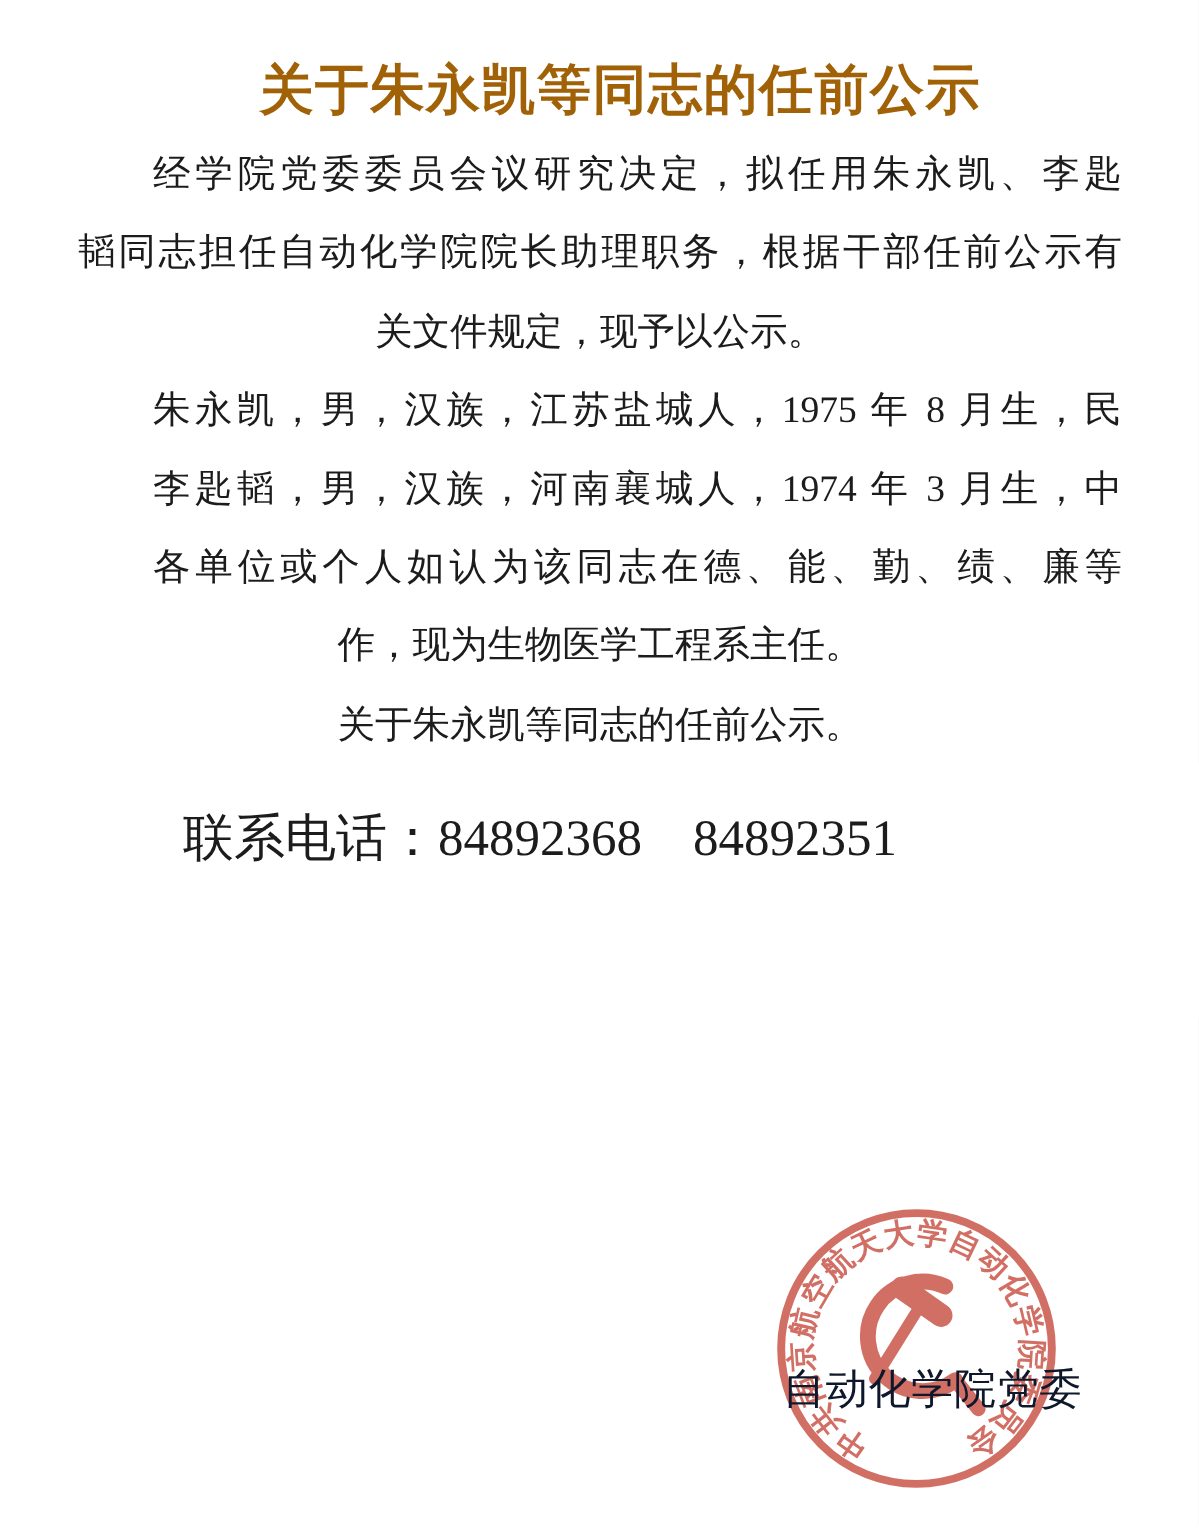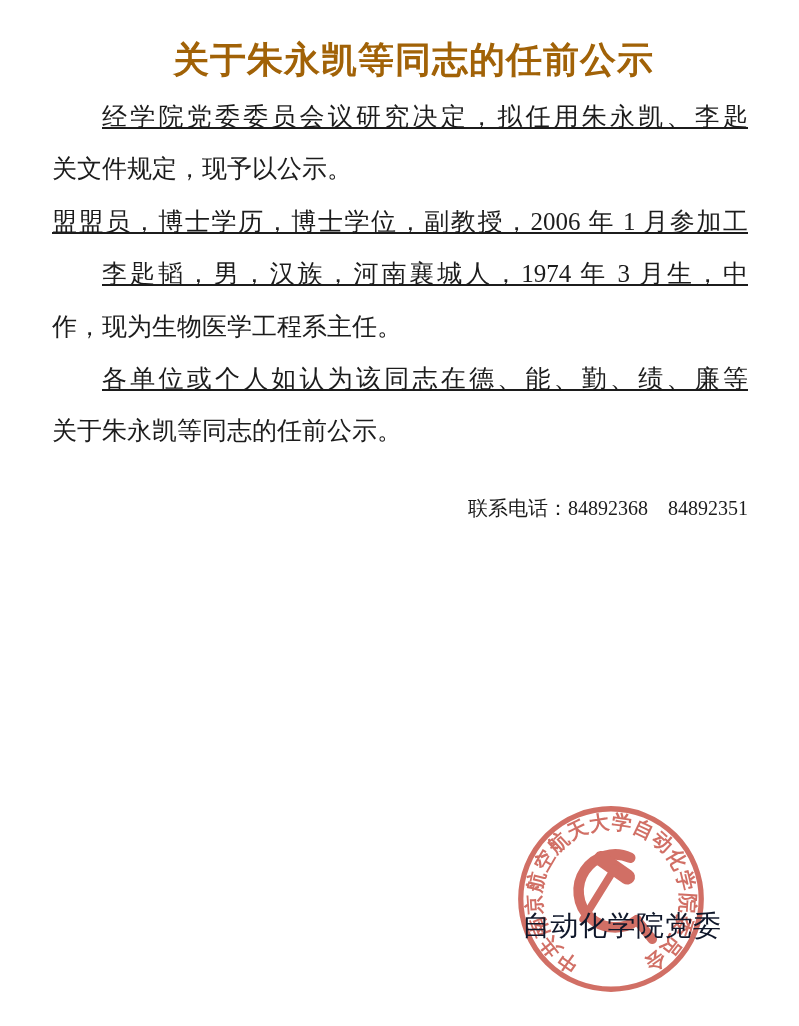--- a/index.html
+++ b/index.html
@@ -28,35 +28,33 @@
   .doc-body {
     position: absolute;
     left: 52px; top: 91px; width: 696px;
     font-size: 25px;
     color: #1c1c1c;
   }
   .line {
     height: 52.4px;
     line-height: 52.4px;
     overflow: hidden;
-    text-align: left;
+    text-align: center;
   }
   .line.fill {
     text-align: justify;
     text-align-last: justify;
-    text-decoration: underline;
   }
   .line.indent { text-indent: 50px; }
   .contact-line {
     margin-top: 24px;
     height: 52px;
     line-height: 52px;
     text-indent: 70px;
-    font-size: 20px;
-    text-align: right;
+    font-size: 34px;
   }
   .signature {
     position: absolute;
     left: 522px; top: 907px;
     font-size: 28px;
     color: #0f172a;
     z-index: 3;
     letter-spacing: 0.5px;
     white-space: nowrap;
   }
@@ -80,28 +78,29 @@
 </head>
 <body>
 
 <div class="page">
 
   <h1 class="doc-title">关于朱永凯等同志的任前公示</h1>
 
   <div class="doc-body">
 
     <div class="line fill indent">经学院党委委员会议研究决定，拟任用朱永凯、李匙</div>
+    <div class="line fill">韬同志担任自动化学院院长助理职务，根据干部任前公示有</div>
     <div class="line">关文件规定，现予以公示。</div>
 
-    <div class="line fill">盟盟员，博士学历，博士学位，副教授，2006 年 1 月参加工</div>
+    <div class="line fill indent">朱永凯，男，汉族，江苏盐城人，1975 年 8 月生，民</div>
 
     <div class="line fill indent">李匙韬，男，汉族，河南襄城人，1974 年 3 月生，中</div>
+    <div class="line fill indent">各单位或个人如认为该同志在德、能、勤、绩、廉等</div>
+
     <div class="line">作，现为生物医学工程系主任。</div>
-
-    <div class="line fill indent">各单位或个人如认为该同志在德、能、勤、绩、廉等</div>
     <div class="line">关于朱永凯等同志的任前公示。</div>
 
     <div class="contact-line">联系电话：84892368　84892351</div>
   </div>
 
   <div class="seal">
     <svg viewBox="0 0 200 200" xmlns="http://www.w3.org/2000/svg">
       <defs>
         <path id="rimPath" d="M 69.2 166.1 A 73 73 0 1 1 130.8 166.1" fill="none"></path>
       </defs>

